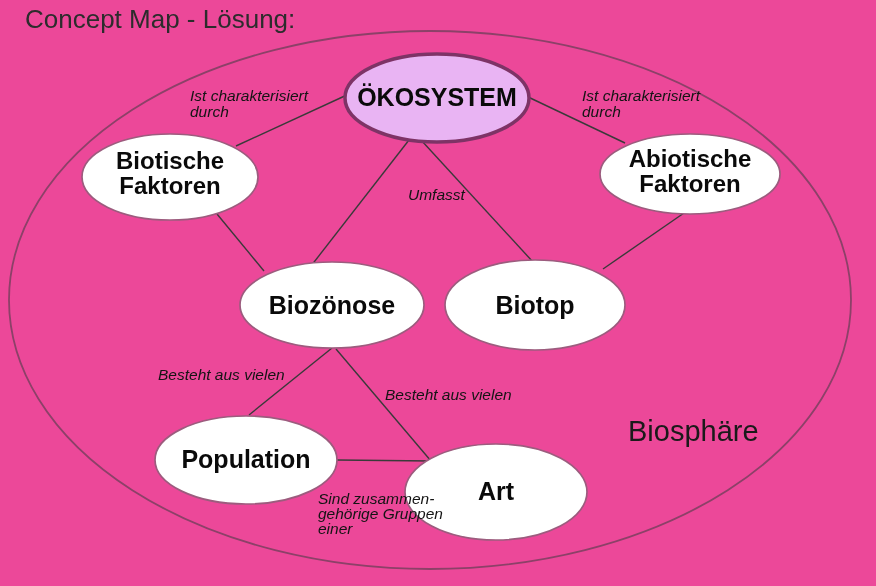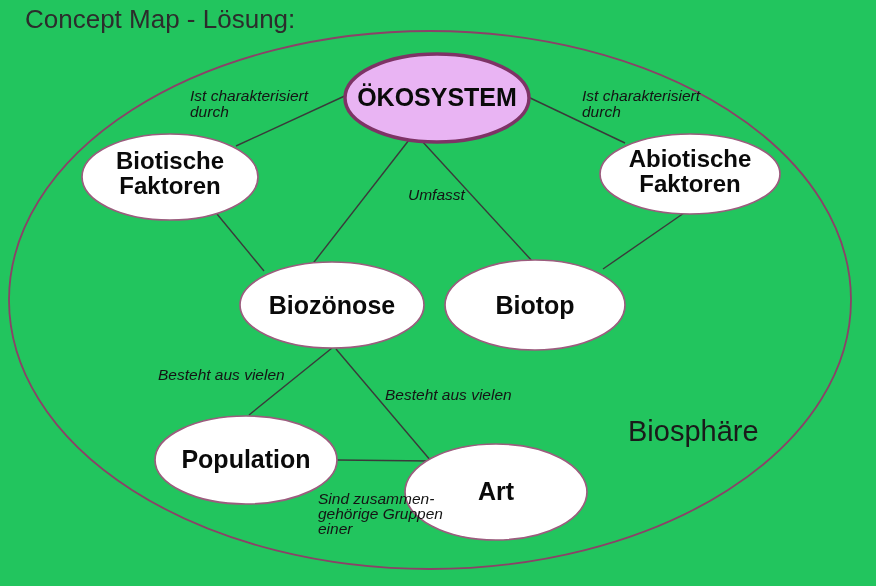--- a/index.html
+++ b/index.html
@@ -4,21 +4,21 @@
 <style>
   html, body {
     margin: 0;
     padding: 0;
     background: #ffffff;
   }
   .stage {
     position: relative;
     width: 876px;
     height: 586px;
-    background: #22c55e;
+    background: #ec4899;
     overflow: hidden;
     font-family: "Liberation Sans", sans-serif;
   }
   svg { display: block; }
 
   .page-title {
     font-family: "Liberation Sans", sans-serif;
     font-size: 26px;
     fill: #2c2c2c;
   }

